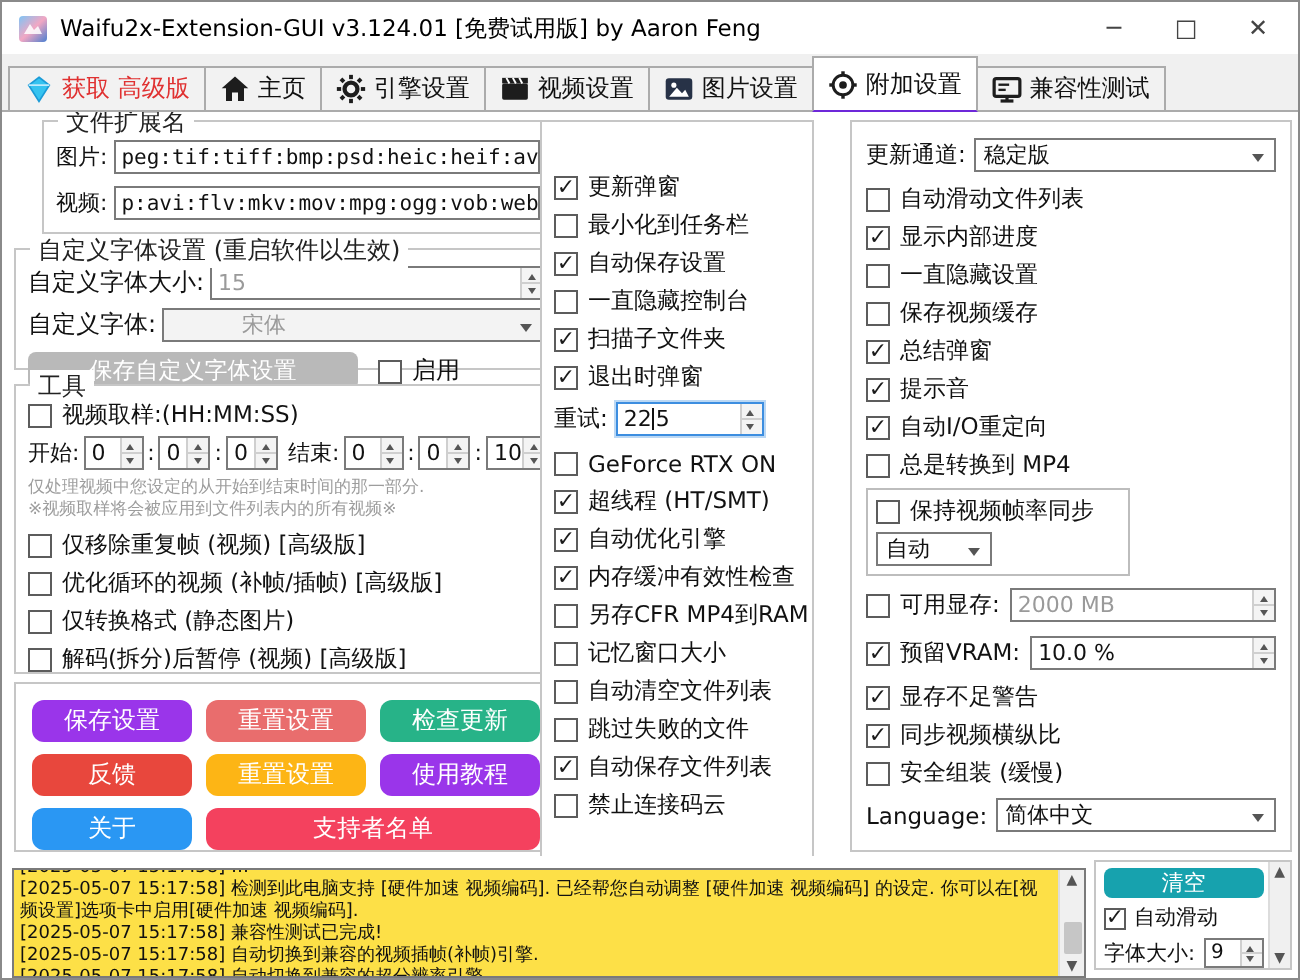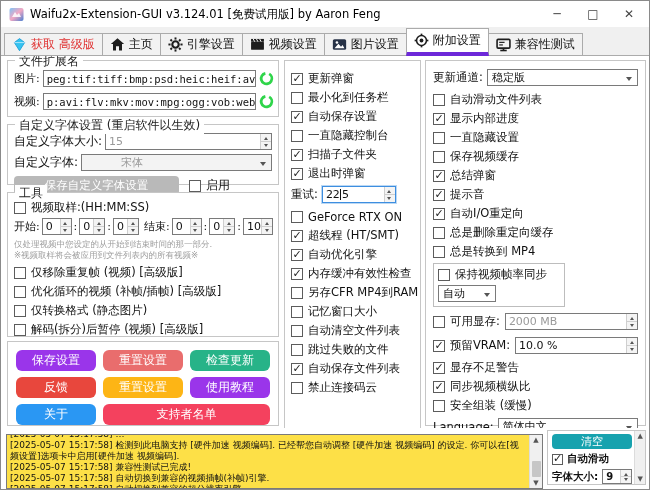--- a/index.html
+++ b/index.html
@@ -10,21 +10,21 @@
   
   .titlebar { height:26px; display:flex; align-items:center; gap:6px; padding:0 2px 0 8px; background:#fff; }
   .titlebar .title { font-size:11.5px; color:#000; white-space:nowrap; }
   .win-controls { margin-left:auto; display:flex; height:100%; }
   .win-controls .wc { width:36px; display:flex; align-items:center; justify-content:center; color:#444; font-size:12px; }
 
   
   .tabbar { height:29px; background:#f0f0f0; display:flex; align-items:flex-end; padding-left:3px; position:relative;text-align:right; }
   .tabbar::after { content:""; position:absolute; left:0; right:0; bottom:0; height:1px; background:#ababab; }
   .tab { height:23px; display:flex; align-items:center; gap:4px; padding:0 7px; background:#f2f2f2; border:1px solid #ababab; margin-right:-1px; font-size:12px; white-space:nowrap; position:relative; z-index:1; }
-  .tab.selected { height:28px; background:#fff; border-bottom:4px solid #6d28d9; z-index:3; }
+  .tab.selected { height:28px; background:#fff; border-bottom:1px solid #6d28d9; z-index:3; }
   .tab .tab-icon { display:inline-flex; width:15px; height:15px; }
   .tab .tab-icon svg { width:15px; height:15px; }
 
   
   .content { position:relative; height:372px; background:#fff; }
   .group { position:absolute; border:1px solid #c6c6c6; background:#fff; }
   .legend { position:absolute; top:-8px; left:7px; background:#fff; padding:0 4px; font-size:12px; color:#222; white-space:nowrap; }
 
   .frow { display:flex; align-items:center; gap:3px; }
   .lbl { white-space:nowrap; }
@@ -67,21 +67,21 @@
   .logtext { flex:1; overflow:hidden; padding:0 3px; font-size:9px; line-height:11px; white-space:pre-wrap; word-break:break-all; color:#111; }
   .logtext .inner { margin-top:-6px; }
   .vscroll { width:13px; background:#f0f0f0; border-left:1px solid #dcdcdc; position:relative; }
   .vscroll .sa { position:absolute; left:0; width:100%; height:10px; color:#555; font-size:7px; text-align:center; line-height:10px; }
   .vscroll .sa.top { top:0; } .vscroll .sa.bot { bottom:0; }
   .vscroll .thumb { position:absolute; left:2px; width:9px; background:#c6c6c6; border-radius:1px; }
 
   .logside { position:absolute; left:546px; top:2px; width:99px; height:55px; border:1px solid #c6c6c6; background:#fff; display:flex; }
   .logside .inner { flex:1; padding:3px 2px 2px 4px; display:flex; flex-direction:column; gap:3px; }
   .clear-btn { background:#17a2ae; color:#fff; border-radius:4px; height:18px; display:flex; align-items:center; justify-content:center; font-size:11px; }
-  .mini-row { display:flex; align-items:center; gap:4px; font-size:10.5px; white-space:nowrap;font-weight:bold; }
+  .mini-row { display:flex; align-items:center; gap:4px; font-size:10.5px; white-space:nowrap; }
   .mini-row .cb { width:11px; height:11px; }
 
   svg { display:block; }
 </style>
 </head>
 <body>
 
 <div class="win">
 
   <div class="titlebar">
@@ -190,21 +190,21 @@
             <line x1="4" y1="12.6" x2="10" y2="12.6" stroke="#1d1d1d" stroke-width="1.5"></line>
             <line x1="7" y1="10.4" x2="7" y2="12.6" stroke="#1d1d1d" stroke-width="1.5"></line>
           </svg>
       </span>
       <span class="tab-label">兼容性测试</span>
     </div>
   </div>
 
   <div class="content">
 
-    <div class="group" style="left:6px; top:4px; width:272px; height:57px;">
+    <div class="group" style="left:20px; top:4px; width:272px; height:57px;">
       <span class="legend">文件扩展名</span>
       <div class="frow" style="margin:9px 4px 0 6px;">
         <span class="lbl" style="font-size:11px;">图片:</span>
         <span class="tfield" style="flex:1;">peg:tif:tiff:bmp:psd:heic:heif:avif:webp:jfif</span>
         <span style="display:inline-flex;">
           <svg width="15" height="15" viewBox="0 0 14 14">
               <circle cx="7" cy="7" r="5" fill="none" stroke="#2fd54a" stroke-width="2.6" stroke-dasharray="27 5" transform="rotate(-60 7 7)"></circle>
             </svg>
         </span>
       </div>
@@ -348,21 +348,21 @@
           <div class="abtn" style="background: rgb(233, 109, 109);">重置设置</div>
           <div class="abtn" style="background: rgb(39, 179, 136);">检查更新</div>
           <div class="abtn" style="background: rgb(232, 71, 61);">反馈</div>
           <div class="abtn" style="background: rgb(253, 181, 21);">重置设置</div>
           <div class="abtn" style="background: rgb(154, 53, 234);">使用教程</div>
           <div class="abtn" style="background: rgb(42, 151, 243);">关于</div>
           <div class="abtn wide" style="background: rgb(244, 65, 94);">支持者名单</div>
         </div>
     </div>
 
-    <div class="group" style="left:283px; top:4px; width:137px; height:416px; padding:11px 6px;">
+    <div class="group" style="left:269px; top:4px; width:137px; height:416px; padding:26px 6px;">
       <div>
           <div class="check-row">
             <span class="cb on"></span>
             <span class="cb-label">更新弹窗</span>
           </div>
           <div class="check-row">
             <span class="cb"></span>
             <span class="cb-label">最小化到任务栏</span>
           </div>
           <div class="check-row">
@@ -469,24 +469,20 @@
             <span class="cb on"></span>
             <span class="cb-label">总结弹窗</span>
           </div>
           <div class="check-row">
             <span class="cb on"></span>
             <span class="cb-label">提示音</span>
           </div>
           <div class="check-row">
             <span class="cb on"></span>
             <span class="cb-label">自动I/O重定向</span>
-          </div>
-          <div class="check-row">
-            <span class="cb"></span>
-            <span class="cb-label">总是删除重定向缓存</span>
           </div>
           <div class="check-row">
             <span class="cb"></span>
             <span class="cb-label">总是转换到 MP4</span>
           </div>
         </div>
       <div style="border:1px solid #bdbdbd; width:132px; padding:4px 4px 4px 4px; margin:-1px 0 6px 0;">
         <div class="check-row" style="margin-bottom:4px;">
           <span class="cb"></span>
           <span class="cb-label">保持视频帧率同步</span>

